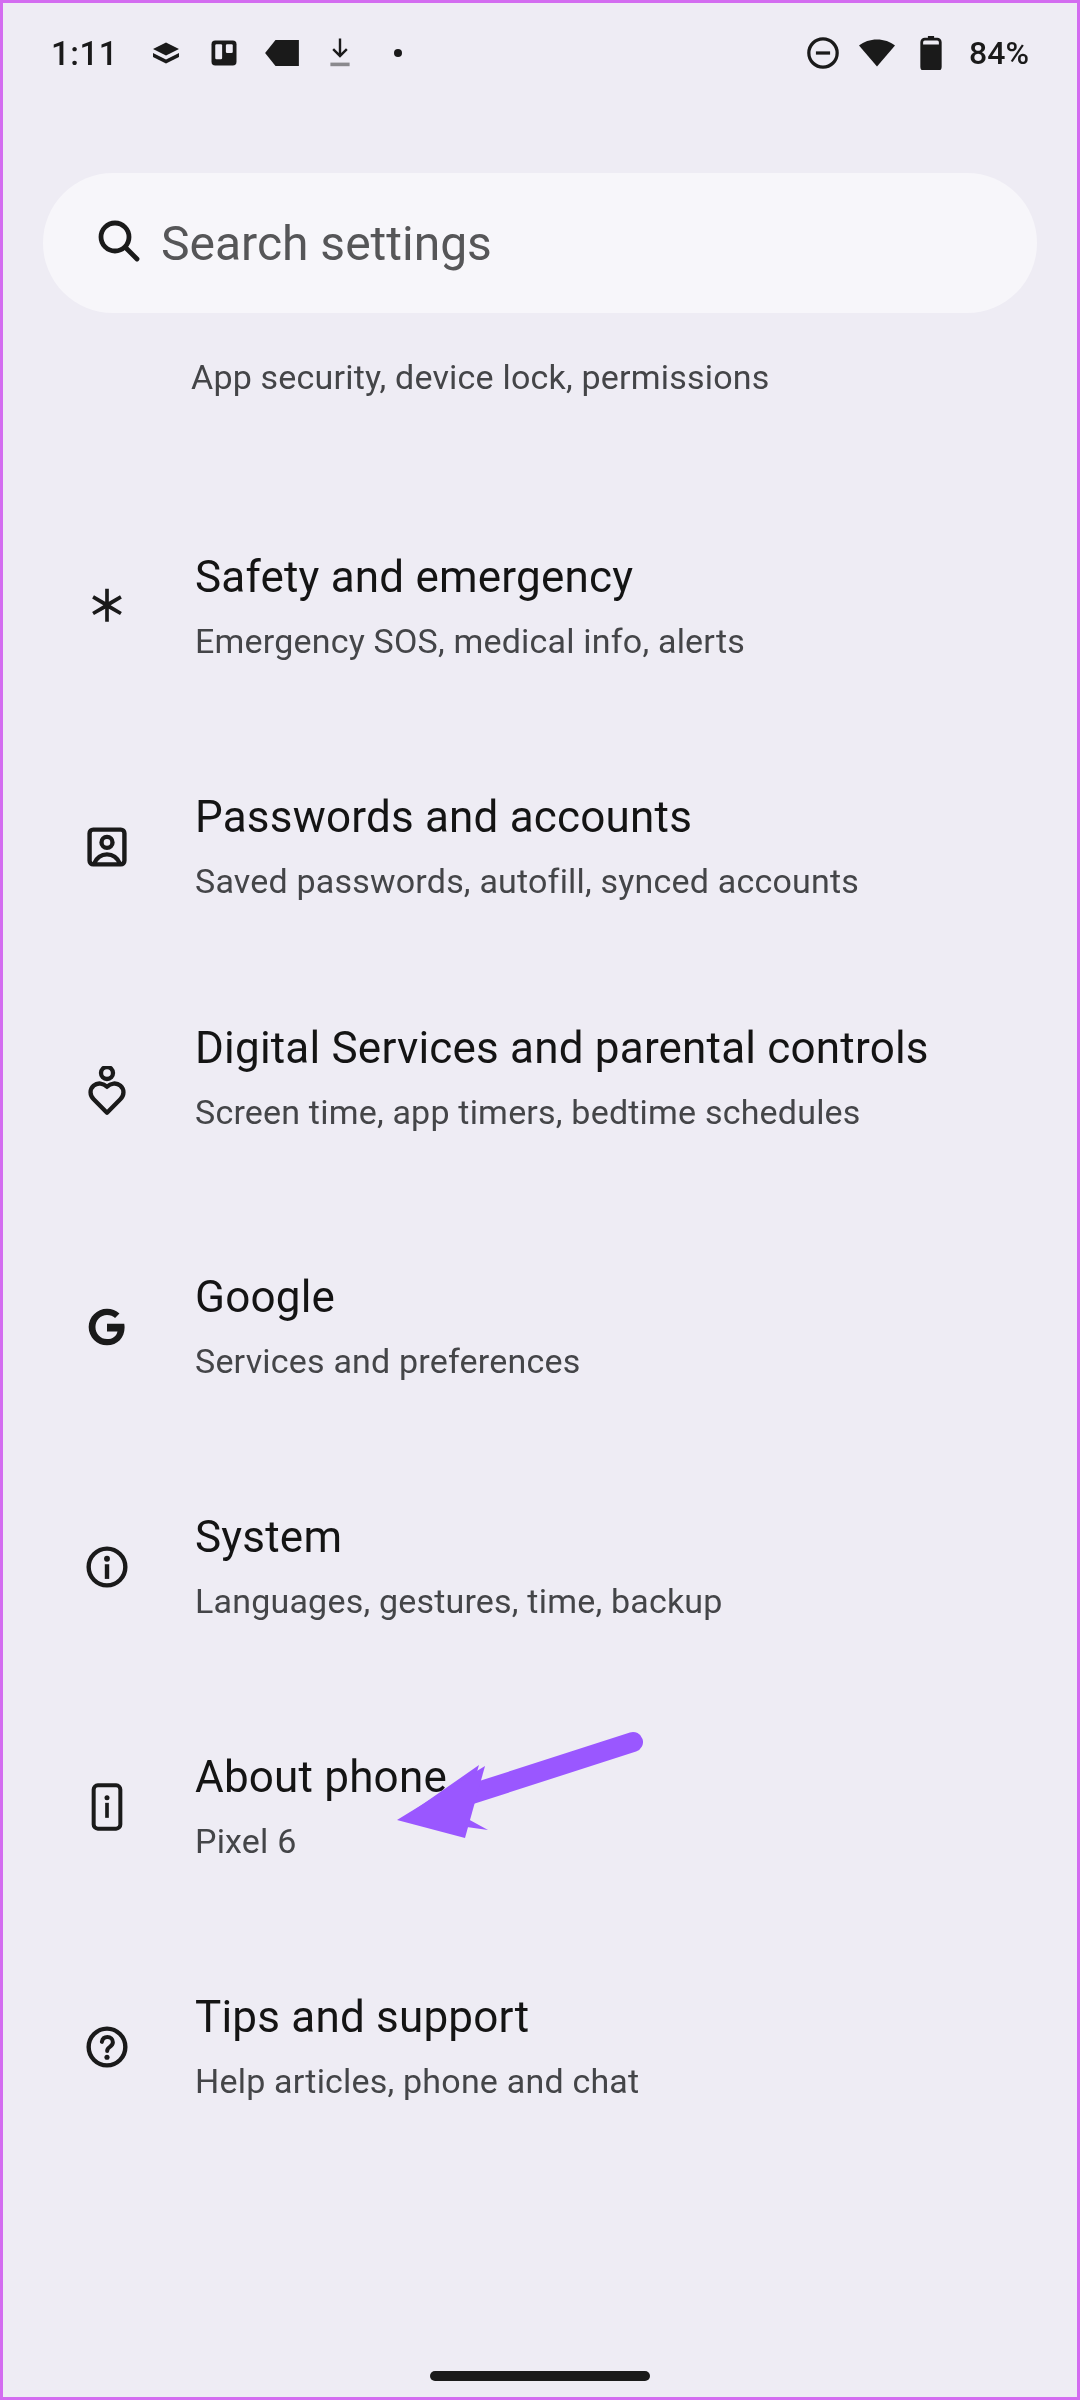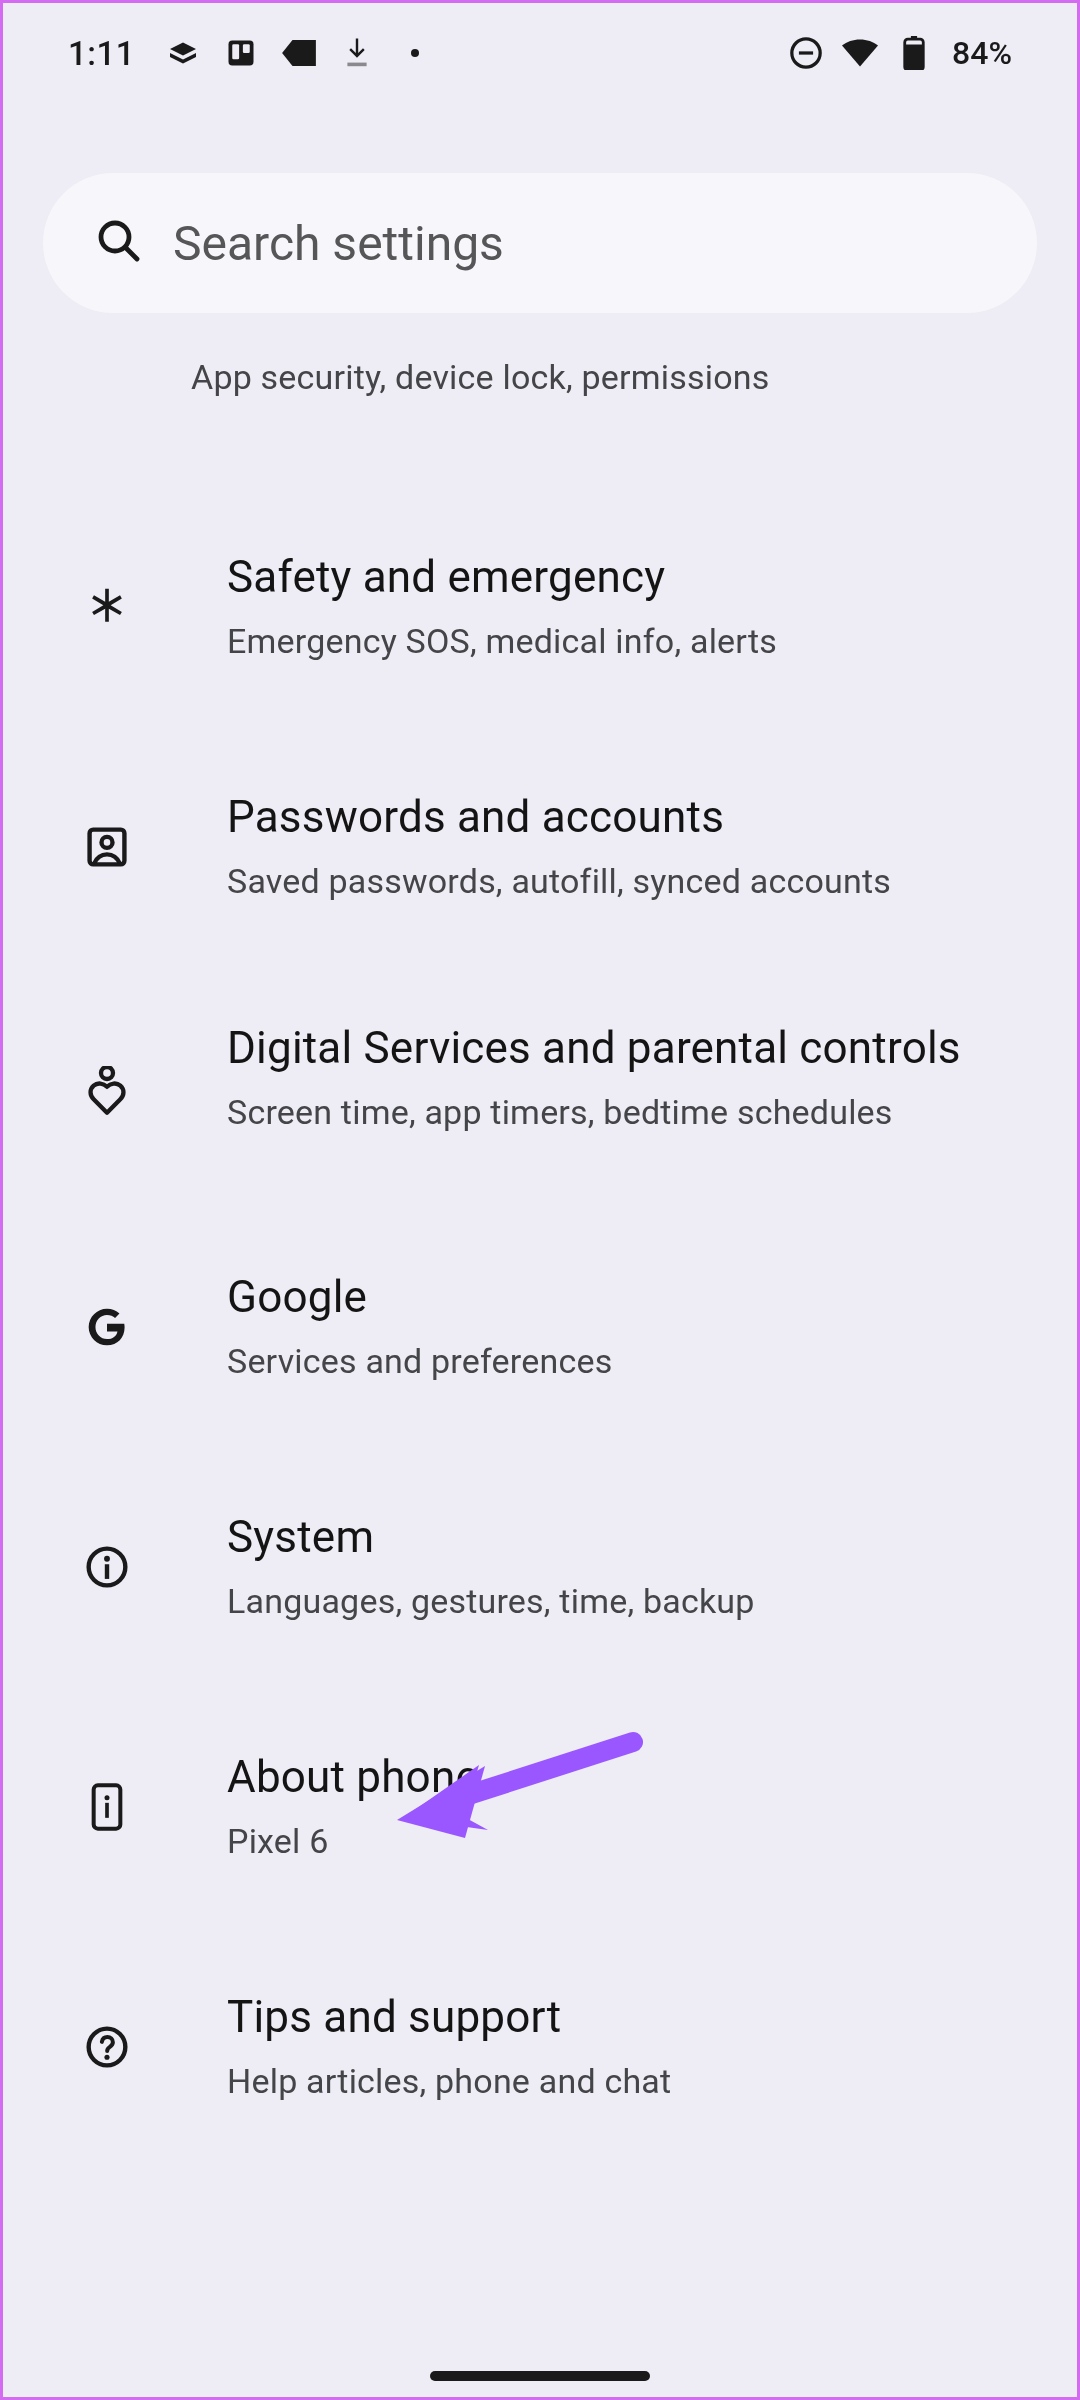--- a/index.html
+++ b/index.html
@@ -17,21 +17,21 @@
     .phone-border {
       position: absolute;
       inset: 0;
       border: 3px solid #d36cf0;
       background: #eeecf4;
     }
     .status-bar {
       height: 100px;
       display: flex;
       align-items: center;
-      padding: 0 65px;
+      padding: 0 48px;
       color: #1a1a1a;
       font-size: 32px;
       font-weight: 500;
     }
     .status-left {
       display: flex;
       align-items: center;
       gap: 22px;
     }
     .status-right {
@@ -59,21 +59,21 @@
     .battery-text { font-size: 32px; font-weight: 500; margin-left: 2px; }
 
     .search-pill {
       margin: 70px 40px 0 40px;
       height: 140px;
       background: #f7f6fa;
       border-radius: 70px;
       display: flex;
       align-items: center;
       padding: 0 52px;
-      gap: 30px;
+      gap: 18px;
     }
     .search-placeholder {
       font-size: 48px;
       color: #565658;
     }
 
     .partial-subtitle {
       margin: 44px 0 0 188px;
       color: #444548;
       font-size: 34px;
@@ -110,21 +110,21 @@
       font-weight: 400;
       letter-spacing: 0.2px;
       line-height: 1.15;
     }
     .row-subtitle {
       font-size: 34px;
       color: #444548;
       line-height: 1.2;
       letter-spacing: 0.2px;
     }
-    .gap-md { margin-top: 40px; gap: 32px; }
+    .gap-md { margin-top: 40px; }
 
     
     .arrow {
       position: absolute;
       left: 390px;
       top: 1727px;
       width: 250px;
       height: 120px;
       pointer-events: none;
     }

